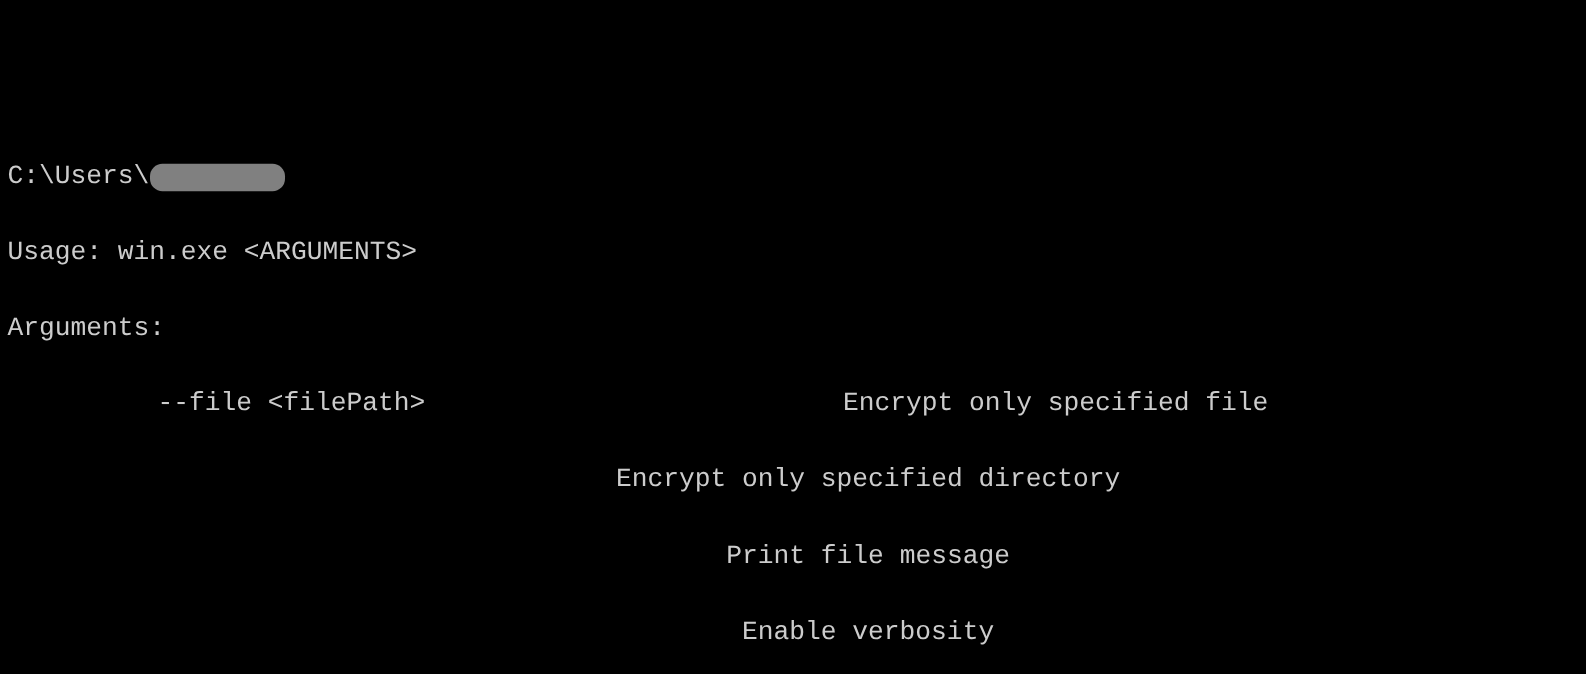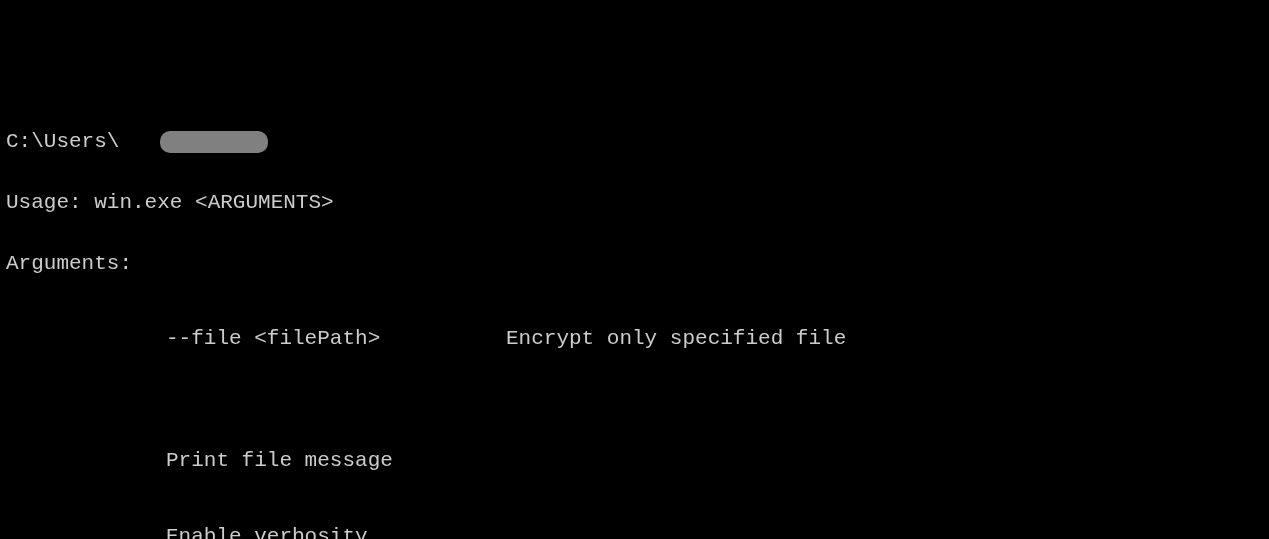--- a/index.html
+++ b/index.html
@@ -1,19 +1,18 @@
 <!DOCTYPE html>
 <html><head>
   <meta charset="utf-8">
   <style>
     * {
       margin: 0;
       padding: 0;
       box-sizing: border-box;
-      gap: 40px;
     }
     body {
       background-color: #000000;
       color: #cccccc;
       font-family: 'Consolas', 'Courier New', monospace;
       font-size: 21px;
       line-height: 1.45;
       padding: 5px 6px;
       width: 1269px;
       height: 539px;
@@ -29,44 +28,44 @@
       display: inline-block;
       width: 108px;
       height: 22px;
       background-color: #808080;
       border-radius: 10px;
       vertical-align: middle;
       margin: 0 1px;
     }
     .arg-row {
       display: flex;
-      margin-top: 15px;
     }
     .arg-indent {
       width: 120px;
       flex-shrink: 0;
     }
     .arg-flag {
       width: 300px;
       flex-shrink: 0;
     }
     .arg-desc {
       flex: 1;
+      text-align: center;
     }
   </style>
 </head>
 <body>
 
 
 
 <div class="prompt-line"><span>C:\Users\</span><span class="redacted"></span></div>
 <div>Usage: win.exe &lt;ARGUMENTS&gt;</div>
 <div>Arguments:</div>
 <div class="arg-row"><span class="arg-indent"></span><span class="arg-flag">--file &lt;filePath&gt;</span><span class="arg-desc">Encrypt only specified file</span></div>
-<div class="arg-row"><span class="arg-indent"></span></div>
+<div class="arg-row"><span class="arg-indent"></span><span class="arg-desc">Encrypt only specified directory</span></div>
 <div class="arg-row"><span class="arg-indent"></span><span class="arg-desc">Print file message</span></div>
 <div class="arg-row"><span class="arg-indent"></span><span class="arg-desc">Enable verbosity</span></div>
 
 
 
 
 
 
 
 

